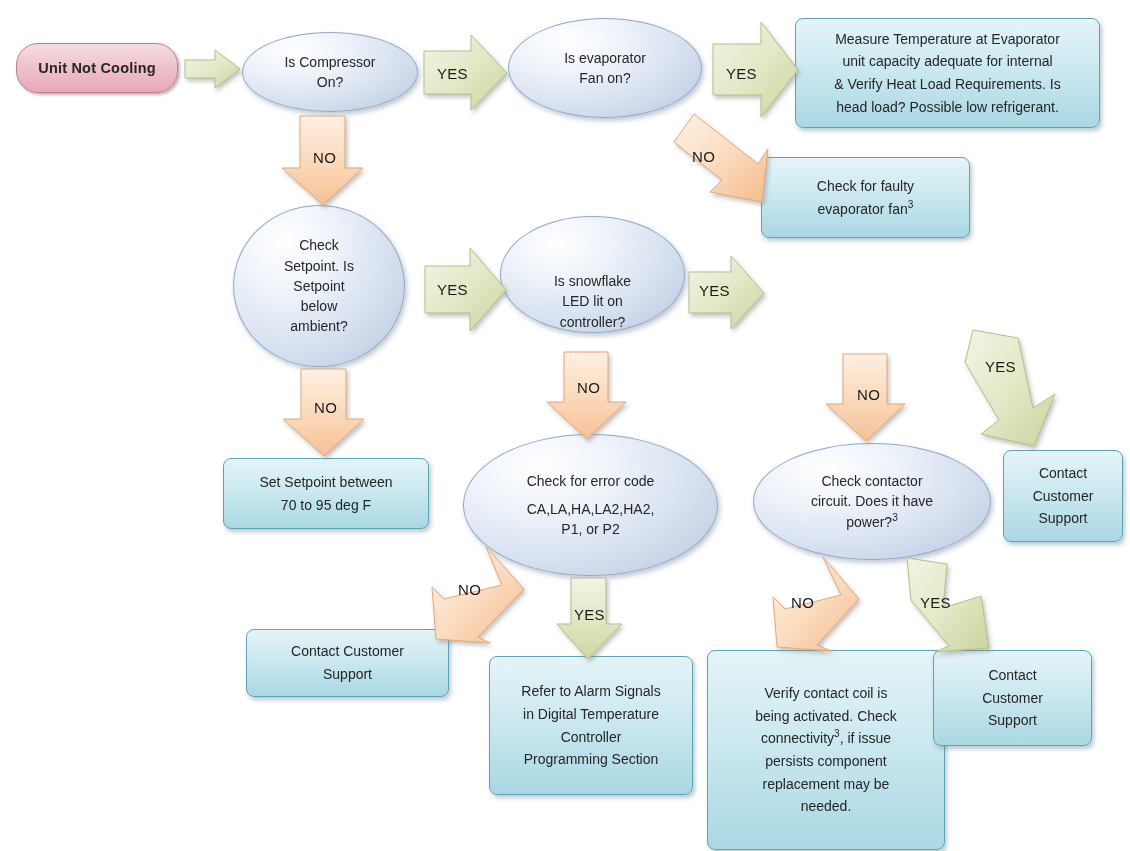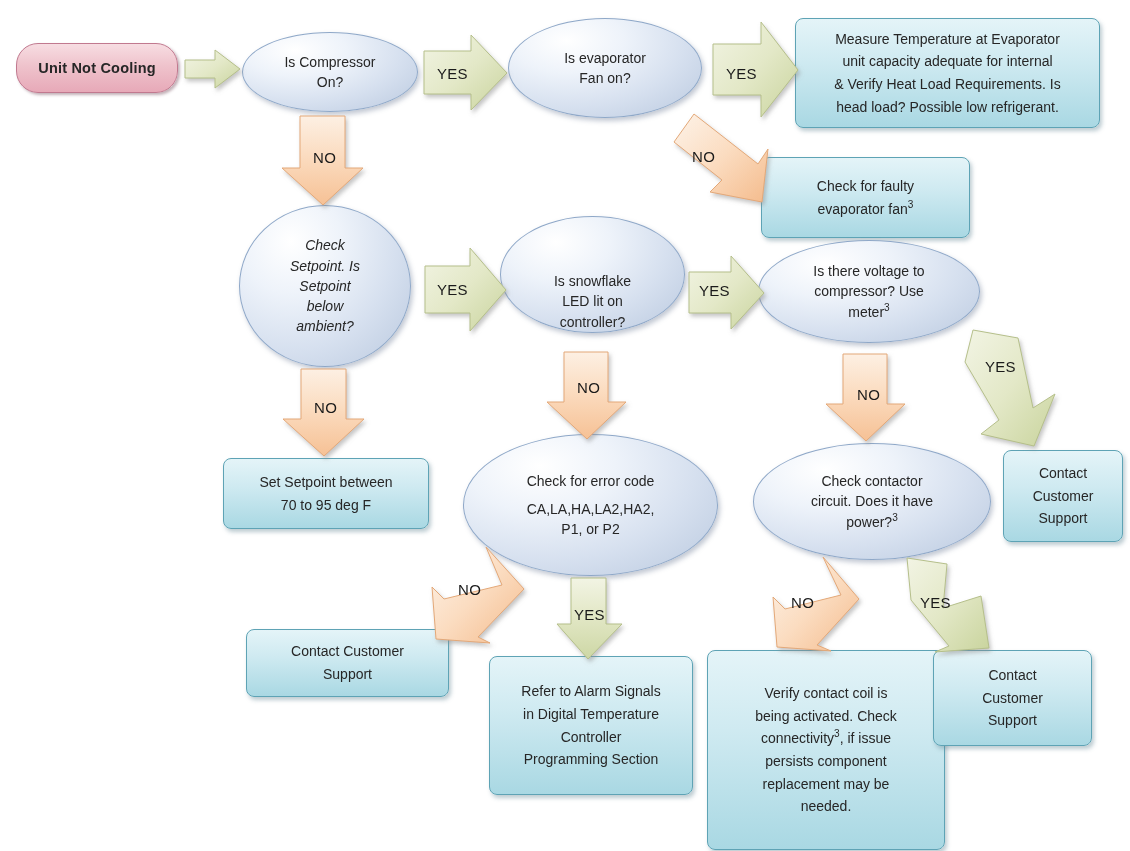--- a/index.html
+++ b/index.html
@@ -140,47 +140,38 @@
 
   <div class="node tealbox" style="left:761px; top:157px; width:209px; height:81px;">
     <div>
       <div>Check for faulty</div>
       <div class="nowrap">
         <span>evaporator fan</span><sup>3</sup>
       </div>
     </div>
   </div>
 
-  <div class="node ellipse" style="left:239px; top:205px; width:172px; height:162px;font-style:italic;">
+  <div class="node ellipse" style="left:233px; top:205px; width:172px; height:162px;">
     <div>
       <div>Check</div>
       <div>Setpoint.  Is</div>
       <div>Setpoint</div>
       <div>below</div>
       <div>ambient?</div>
     </div>
   </div>
 
   <div class="node ellipse" style="left:500px; top:216px; width:185px; height:117px;align-items:flex-end;">
     <div>
       <div>Is snowflake</div>
       <div>LED lit on</div>
       <div>controller?</div>
     </div>
   </div>
 
-  <div class="node ellipse" style="left:758px; top:240px; width:222px; height:103px;">
-    <div>
-      <div>Is there voltage to</div>
-      <div>compressor? Use</div>
-      <div class="nowrap">
-        <span>meter</span><sup>3</sup>
-      </div>
-    </div>
-  </div>
 
   <div class="node tealbox" style="left:223px; top:458px; width:206px; height:71px;">
     <div>
       <div>Set Setpoint between</div>
       <div>70 to 95 deg F</div>
     </div>
   </div>
 
   <div class="node ellipse" style="left:463px; top:434px; width:255px; height:142px;">
     <div>

